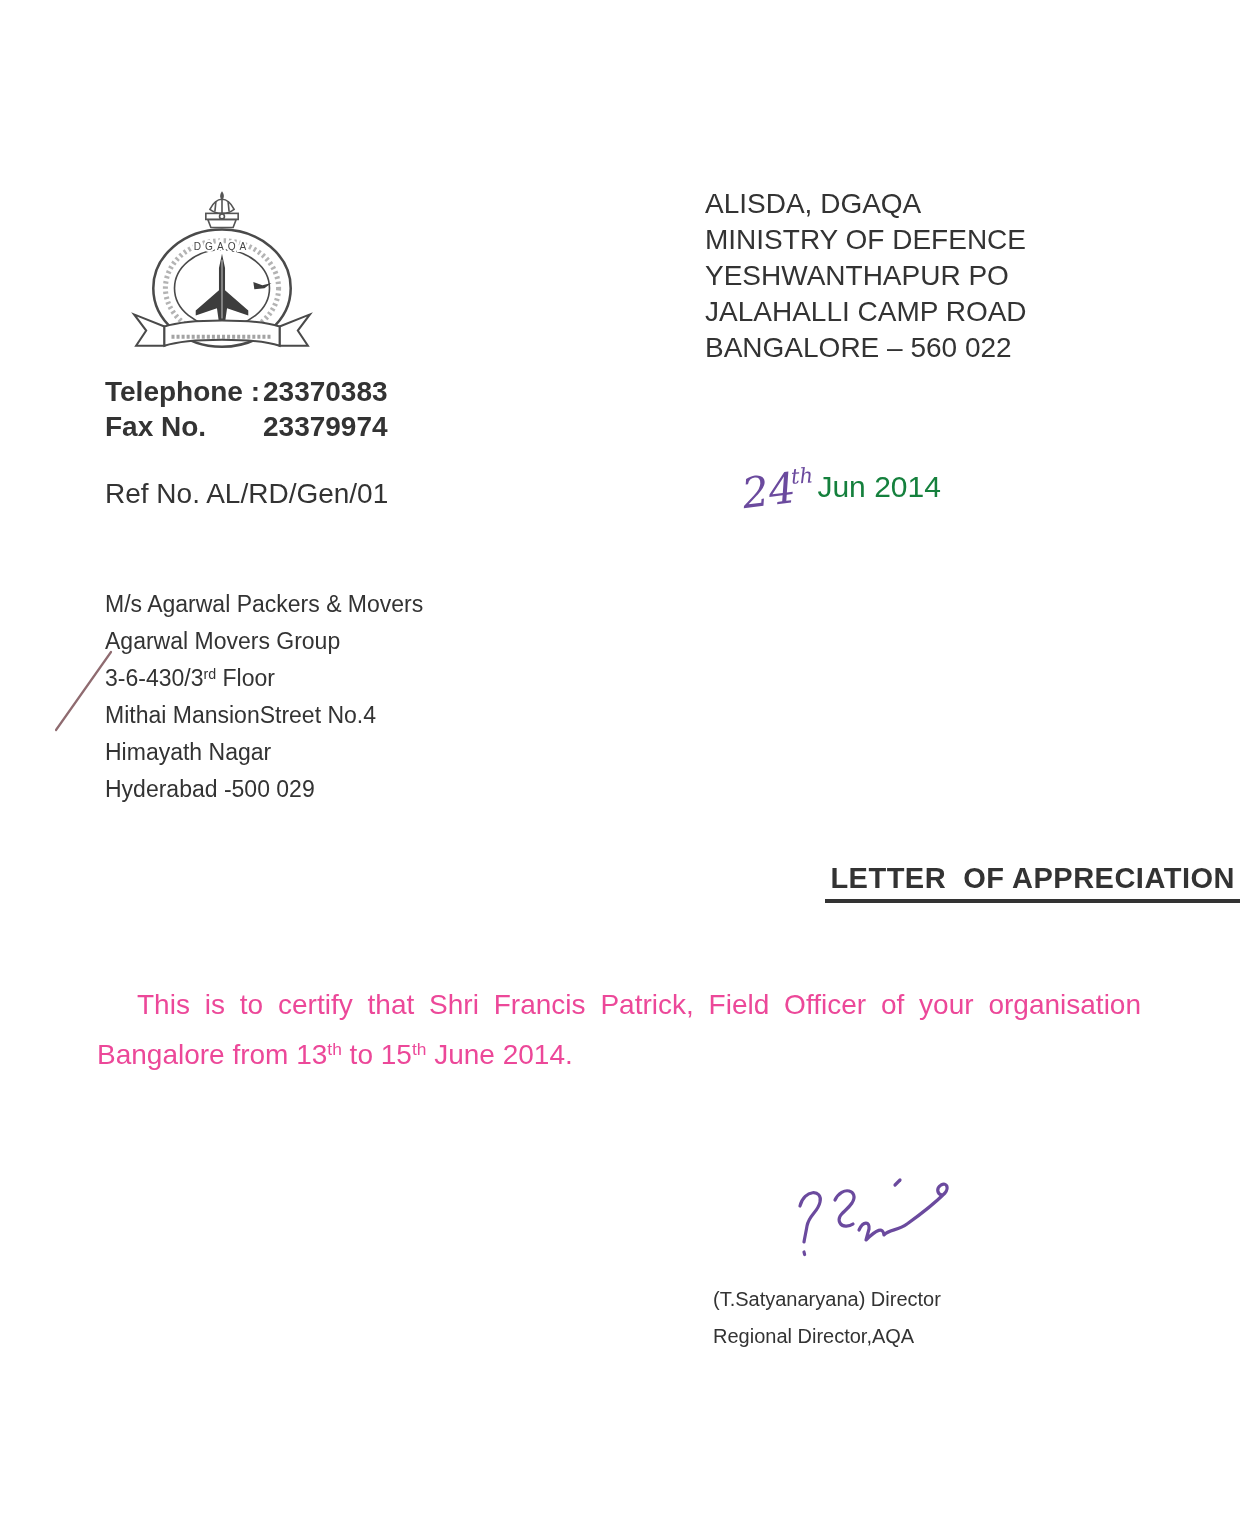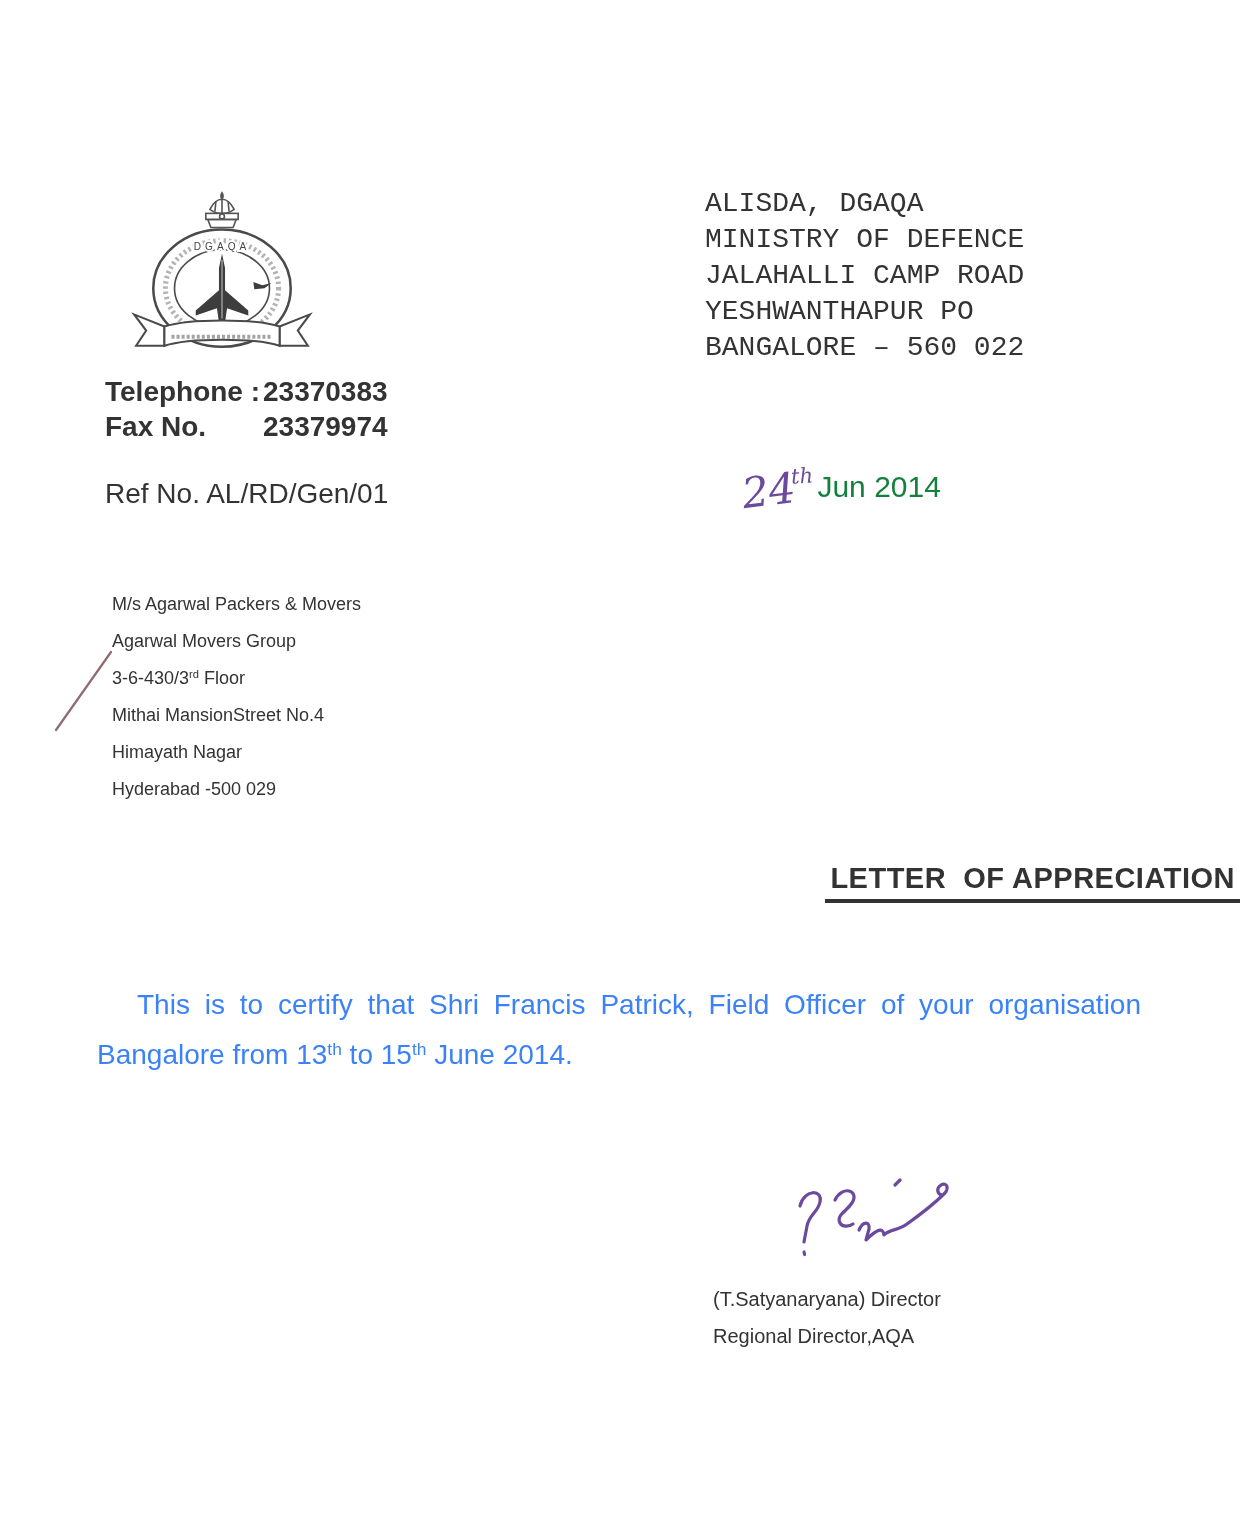--- a/index.html
+++ b/index.html
@@ -12,21 +12,21 @@
     overflow:hidden;
   }
   
   .emblem{position:absolute;left:126px;top:186px;width:192px;height:174px;}
   .emblem svg{width:100%;height:100%;}
   
   .contact{position:absolute;left:105px;top:374px;font-size:28px;line-height:35px;color:#333;font-weight:bold;}
   .contact-row{display:flex;}
   .contact-label{display:inline-block;min-width:158px;}
   
-  .office-address{position:absolute;left:705px;top:186px;font-size:28px;line-height:36px;color:#333;font-family:Liberation Mono, monospace;}
+  .office-address{position:absolute;left:705px;top:186px;font-size:28px;line-height:36px;color:#333;}
   
   .ref-line{position:absolute;left:105px;top:478px;font-size:28px;color:#333;}
   
   .date-line{position:absolute;left:742px;top:460px;height:60px;}
   .hw-day{
     display:inline-block;
     font-family:"DejaVu Serif", serif;font-style:italic;
     font-size:42px;line-height:42px;
     transform:rotate(-7deg);
     position:relative;top:10px;
@@ -35,30 +35,30 @@
     display:inline-block;
     font-family:"DejaVu Serif", serif;font-style:italic;
     font-size:21px;line-height:21px;
     position:relative;top:-12px;left:-4px;
     transform:rotate(-4deg);
   }
   .date-printed{font-size:30px;color:#15803d;position:relative;top:2px;}
   
   .slash-mark{position:absolute;left:50px;top:648px;width:66px;height:86px;}
   
-  .recipient{position:absolute;left:112px;top:586px;font-size:18px;line-height:37px;color:#333;}
+  .recipient{position:absolute;left:105px;top:586px;font-size:23px;line-height:37px;color:#333;}
   
   .title-row{position:absolute;left:0;top:862px;width:100%;text-align:right;}
   .title-text{
     display:inline-block;white-space:pre;
     font-size:29px;font-weight:bold;letter-spacing:0.5px;color:#333;
     border-bottom:4px solid #333;padding:0 5px 4px 5px;
   }
   
-  .body-text{position:absolute;left:97px;top:980px;width:1044px;font-size:28px;line-height:50px;color:#3b82f6;}
+  .body-text{position:absolute;left:97px;top:980px;width:1044px;font-size:28px;line-height:50px;color:#ec4899;}
   .body-line{text-align:justify;text-align-last:justify;}
   .body-line.first{padding-left:40px;}
   .body-line.last{text-align:left;text-align-last:left;}
   sup.sup{font-size:0.62em;line-height:0;position:relative;top:-0.5em;vertical-align:baseline;}
   
   .signature-svg{position:absolute;left:778px;top:1176px;width:195px;height:100px;}
   .sign-block{position:absolute;left:713px;top:1281px;font-size:20px;line-height:37px;color:#333;}
 </style>
 </head>
 <body>
@@ -108,22 +108,22 @@
     </div>
     <div class="contact-row">
       <span class="contact-label">Fax No.</span>
       <span>23379974</span>
     </div>
   </div>
 
   <div class="office-address">
     <div>ALISDA, DGAQA</div>
     <div>MINISTRY OF DEFENCE</div>
+    <div>YESHWANTHAPUR PO</div>
     <div>JALAHALLI CAMP ROAD</div>
-    <div>YESHWANTHAPUR PO</div>
     <div>BANGALORE – 560 022</div>
   </div>
 
   <div class="ref-line">
     <span>Ref No.</span>
     <span> </span>
     <span>AL/RD/Gen/01</span>
   </div>
 
   <div class="date-line">

